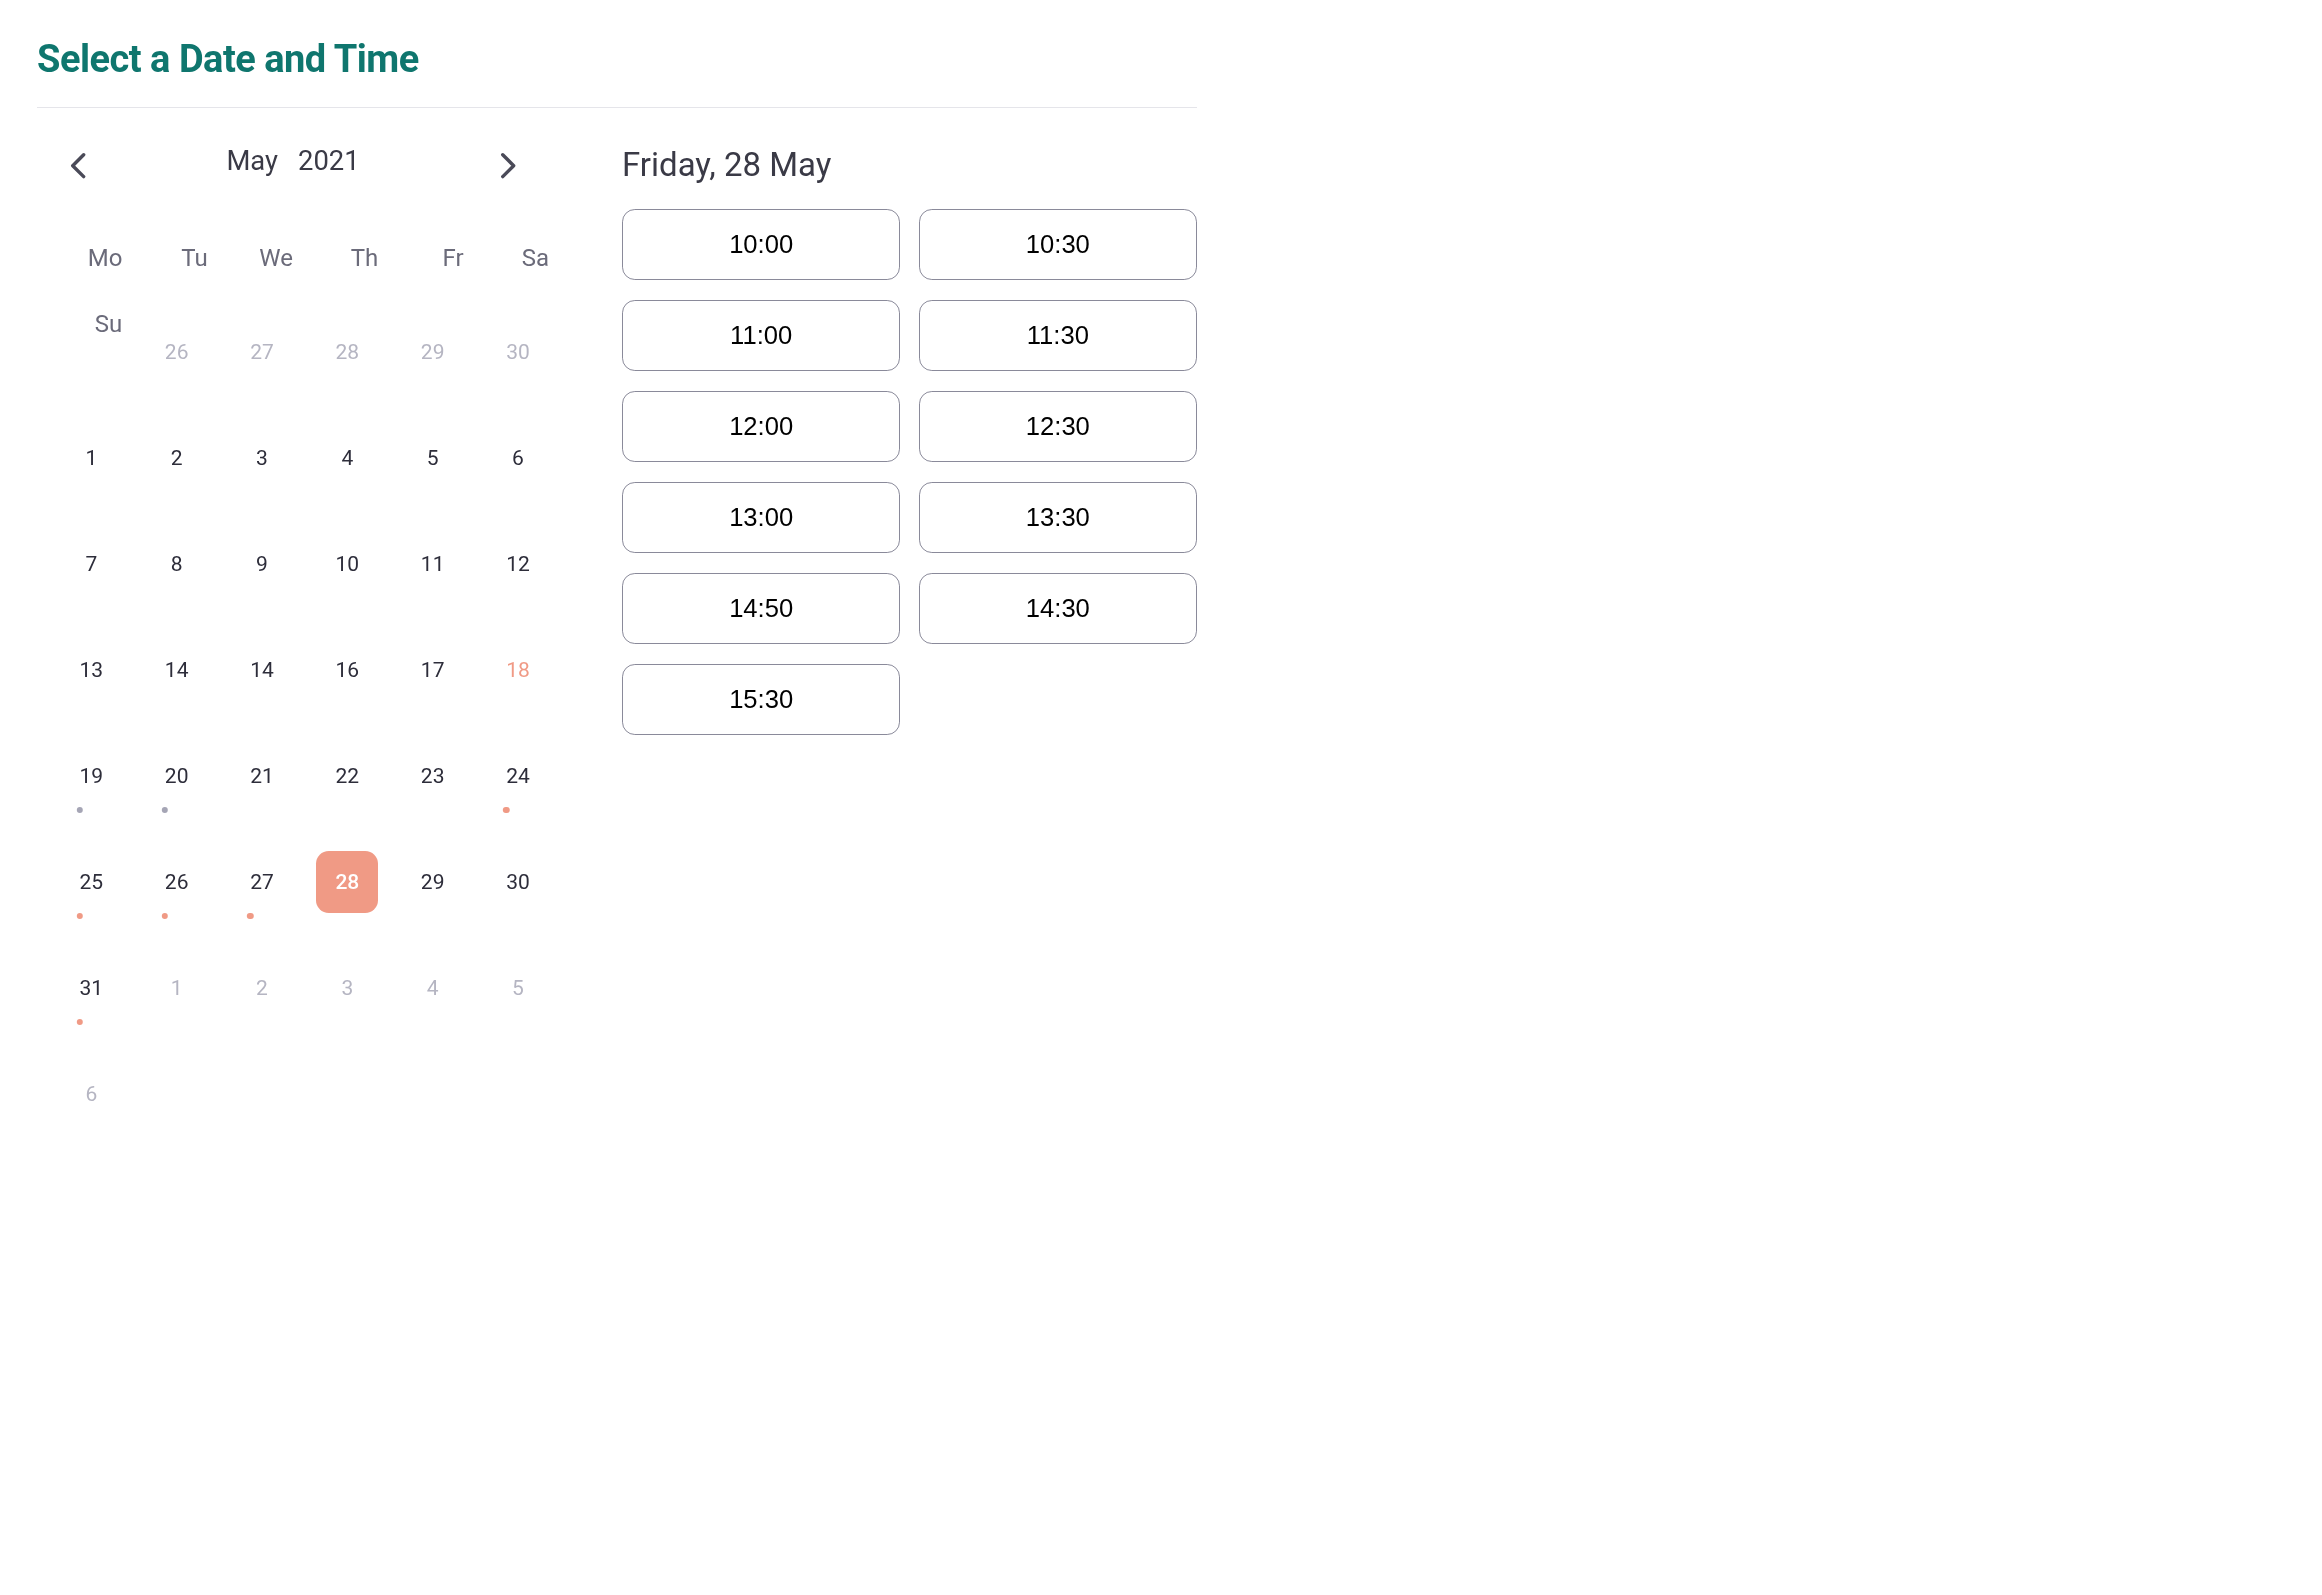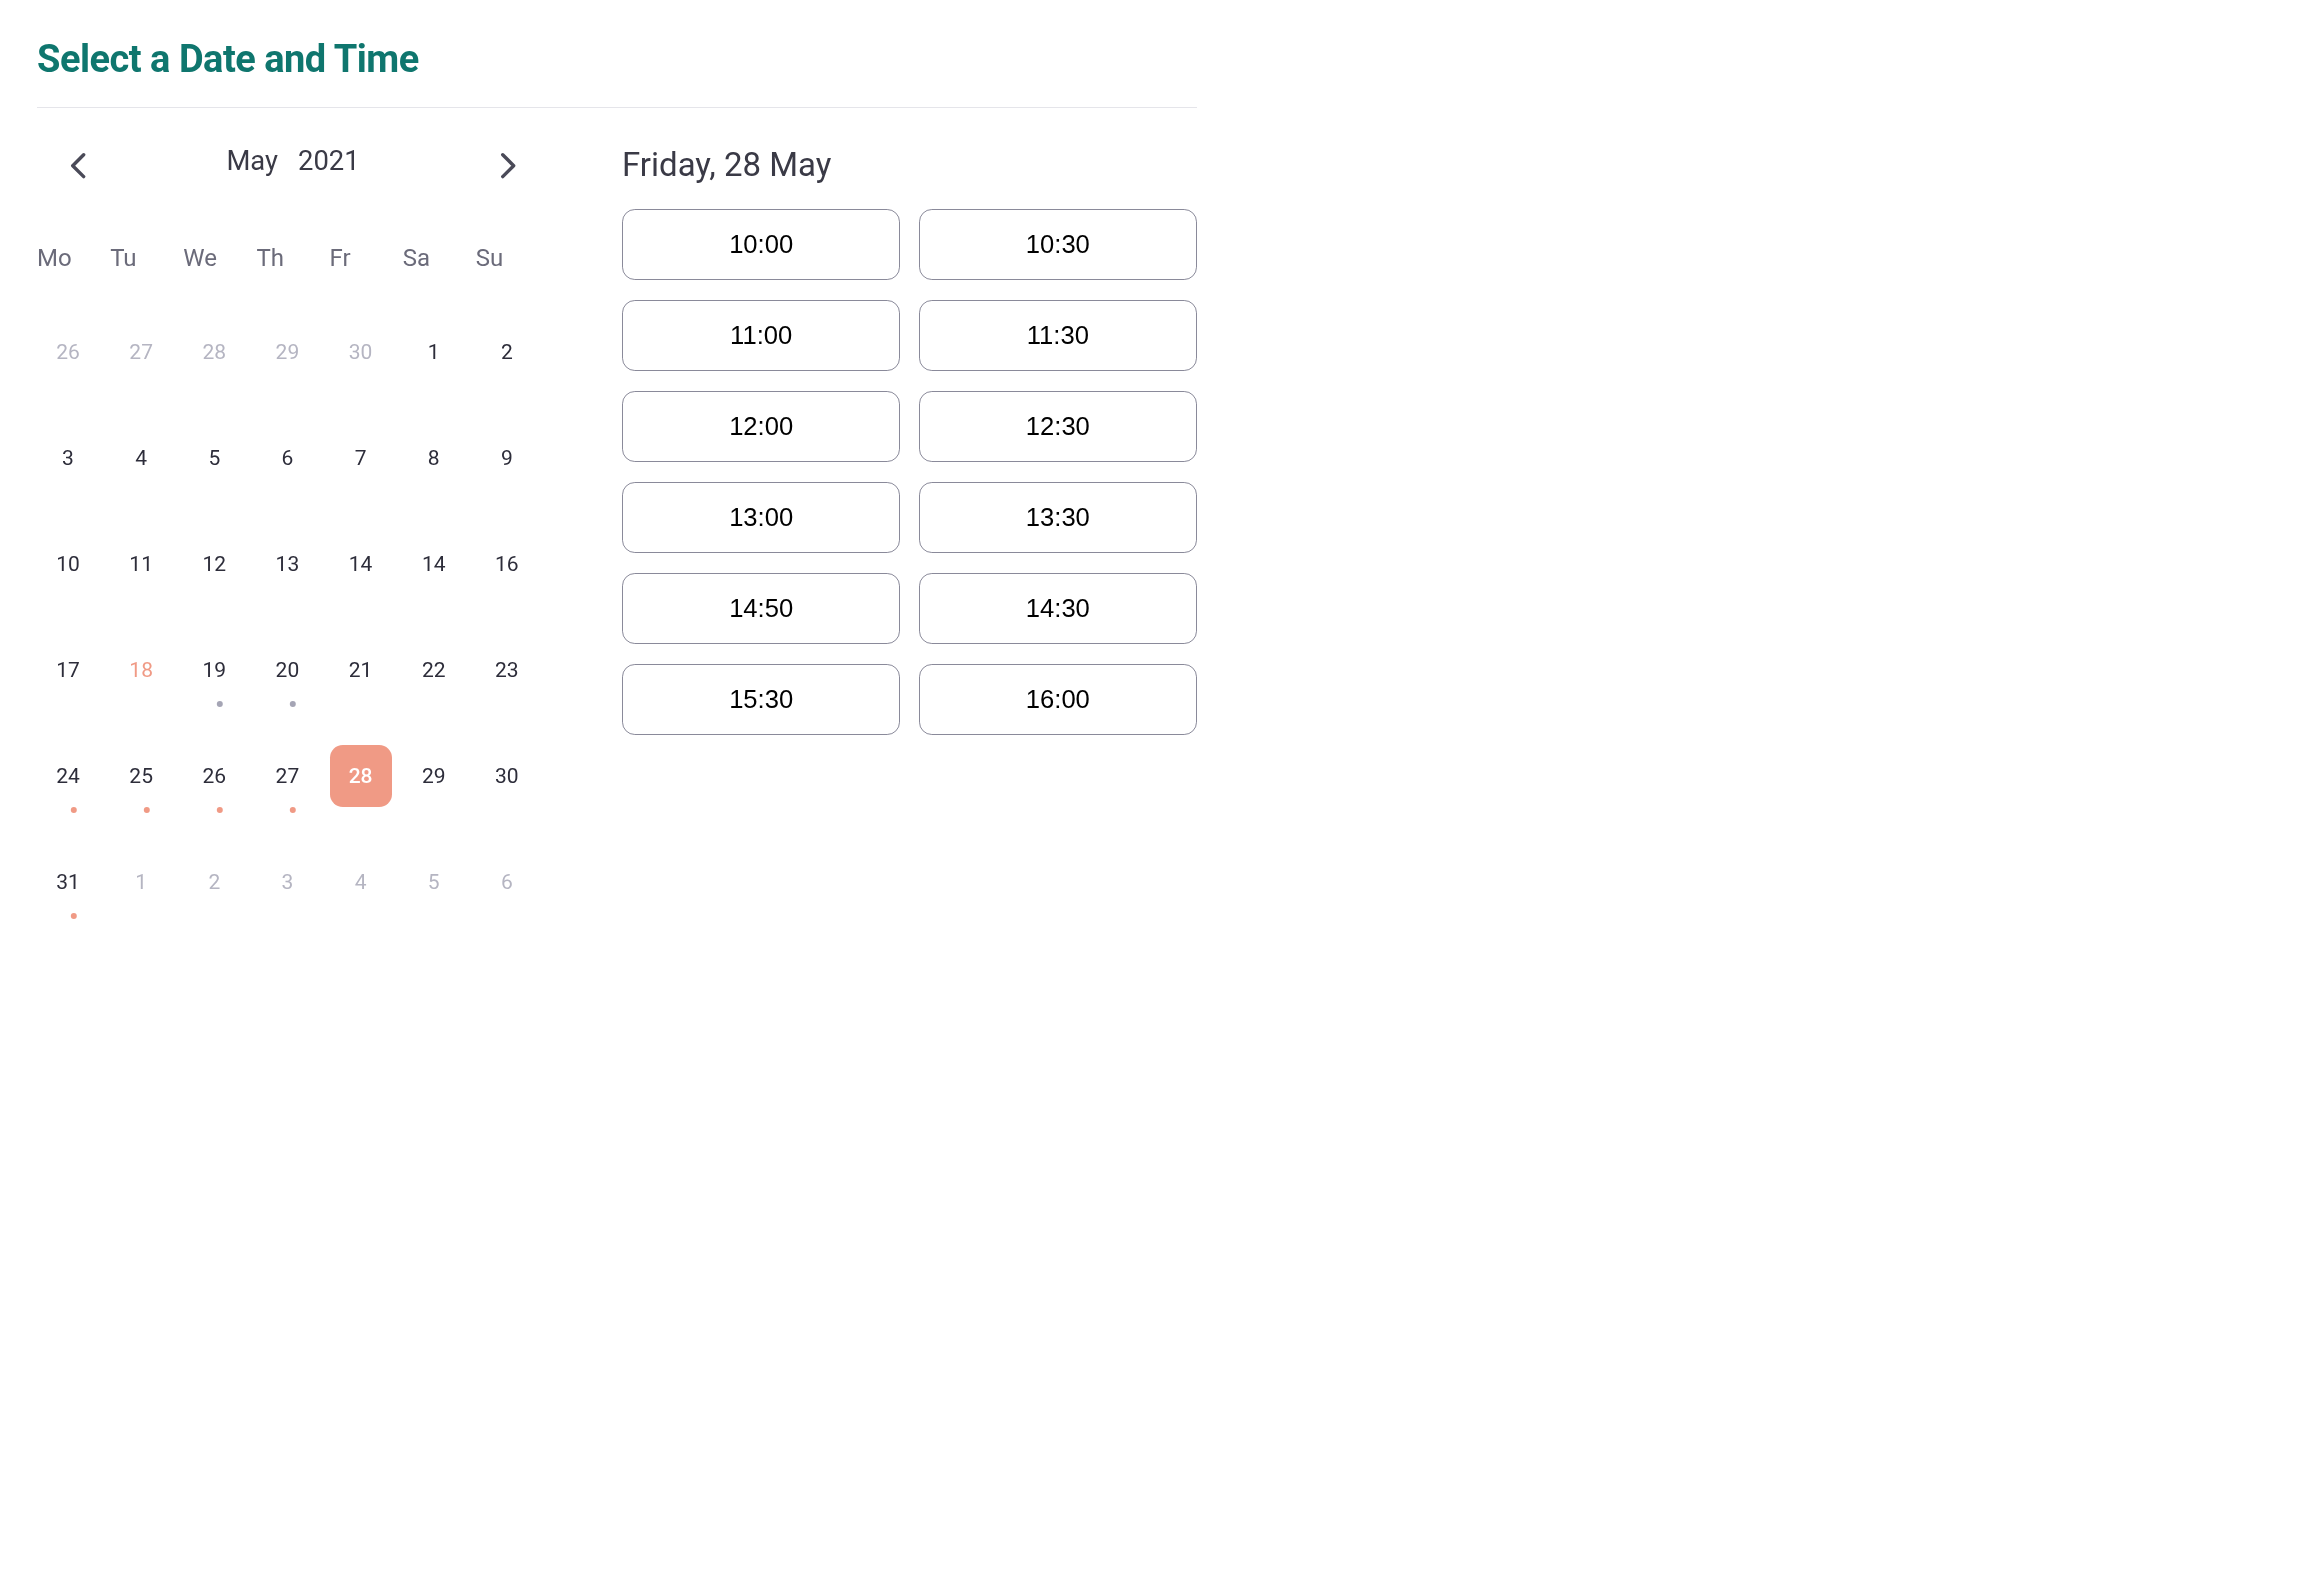--- a/index.html
+++ b/index.html
@@ -69,22 +69,22 @@
     .month-year {
       display: flex;
       gap: 20px;
       font-size: 27.4px;
       color: #3a3a46;
       font-weight: 400;
     }
 
     .calendar-grid {
       display: grid;
-      grid-template-columns: repeat(7, 1fr);
-      text-align: left;
+      grid-template-columns: repeat(6, 1fr);
+      text-align: right;
     }
 
     .day-header {
       font-size: 24px;
       color: #6b6b7a;
       font-weight: 400;
       padding: 11px 0 27.4px 0;
     }
 
     .day-cell {
@@ -252,18 +252,17 @@
           <button class="time-slot">10:30</button>
           <button class="time-slot">11:00</button>
           <button class="time-slot">11:30</button>
           <button class="time-slot">12:00</button>
           <button class="time-slot">12:30</button>
           <button class="time-slot">13:00</button>
           <button class="time-slot">13:30</button>
           <button class="time-slot">14:50</button>
           <button class="time-slot">14:30</button>
           <button class="time-slot">15:30</button>
-          <button class="time-slot">16:00</button>
         </div>
     </div>
   </div>
 </div>
 
 
 </body></html>

